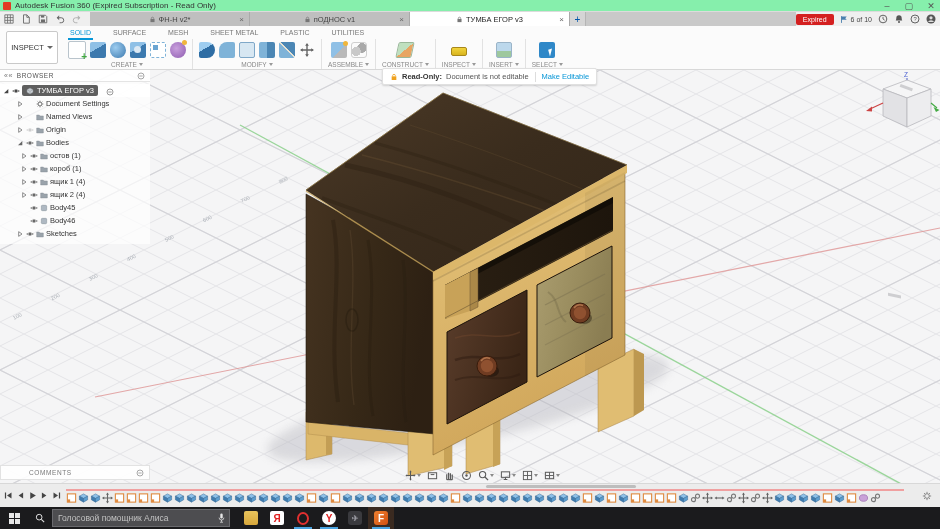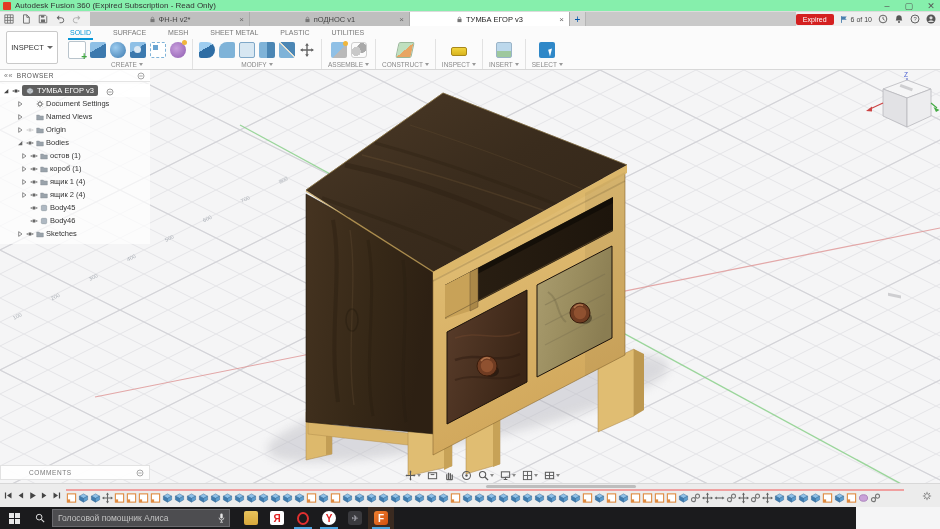--- a/index.html
+++ b/index.html
@@ -115,21 +115,21 @@
   .tl-controls svg { width:9px; height:9px; color:#3a3a3a; }
   .tl-strip { position:relative; width:838px; height:24px; }
   .tl-scrollthumb { position:absolute; left:420px; top:1px; width:150px; height:3px; background:#bdbdbd; border-radius:2px; }
   .tl-marker { position:absolute; left:0; top:5px; width:100%; height:2px; background:#f0a0a0; }
   .tl-icons { position:absolute; left:0; top:8px; display:flex; gap:1px; }
   .tl-icons svg { width:11px; height:12px; }
   .tl-gear { margin-left:auto; margin-right:8px; color:#8a8a8a; }
   .tl-gear svg { width:10px; height:10px; }
 
   
-  .taskbar { position:absolute; left:0; top:507px; width:856px; height:22px; background:#1b1b1d; display:flex; align-items:center; }
+  .taskbar { position:absolute; left:0; top:507px; width:940px; height:22px; background:#1b1b1d; display:flex; align-items:center; }
   .startbtn { width:28px; height:22px; display:flex; align-items:center; justify-content:center; }
   .winlogo { width:11px; height:11px; display:grid; grid-template-columns:5px 5px; grid-template-rows:5px 5px; gap:1px; }
   .winlogo i { background:#e8e8e8; }
   .searchbtn { width:24px; height:22px; display:flex; align-items:center; justify-content:center; color:#ddd; }
   .searchbtn svg { width:10px; height:10px; }
   .searchbox { width:178px; height:18px; background:#4d4d50; border:1px solid #6a6a6e; display:flex; align-items:center; }
   .searchbox input { flex:1; background:transparent; border:none; outline:none; color:#d8d8d8; font-size:8.5px; padding:0 5px; font-family:"Liberation Sans",sans-serif; }
   .searchbox input::placeholder { color:#c2c2c2; opacity:1; }
   .searchbox .mic { width:16px; color:#e8e8e8; display:flex; justify-content:center; }
   .searchbox .mic svg { width:9px; height:11px; }
@@ -797,20 +797,29 @@
               </svg>
               <svg class="bi">
                 <use href="#s-folder"></use>
               </svg>
               <span class="blabel">Sketches</span>
             </div>
           </div>
       </div>
     </div>
 
+    <div class="banner">
+      <svg class="lock-ic">
+          <use href="#s-lock"></use>
+        </svg>
+      <span class="blabel">Read-Only:</span>
+      <span class="bmsg">Document is not editable</span>
+      <span class="bdiv"></span>
+      <span class="bact">Make Editable</span>
+    </div>
 
     <div class="comments">
       <span class="cl">COMMENTS</span>
       <span class="bh-right">
           <svg class="circ-ic">
             <use href="#s-circ"></use>
           </svg>
         </span>
     </div>
 

